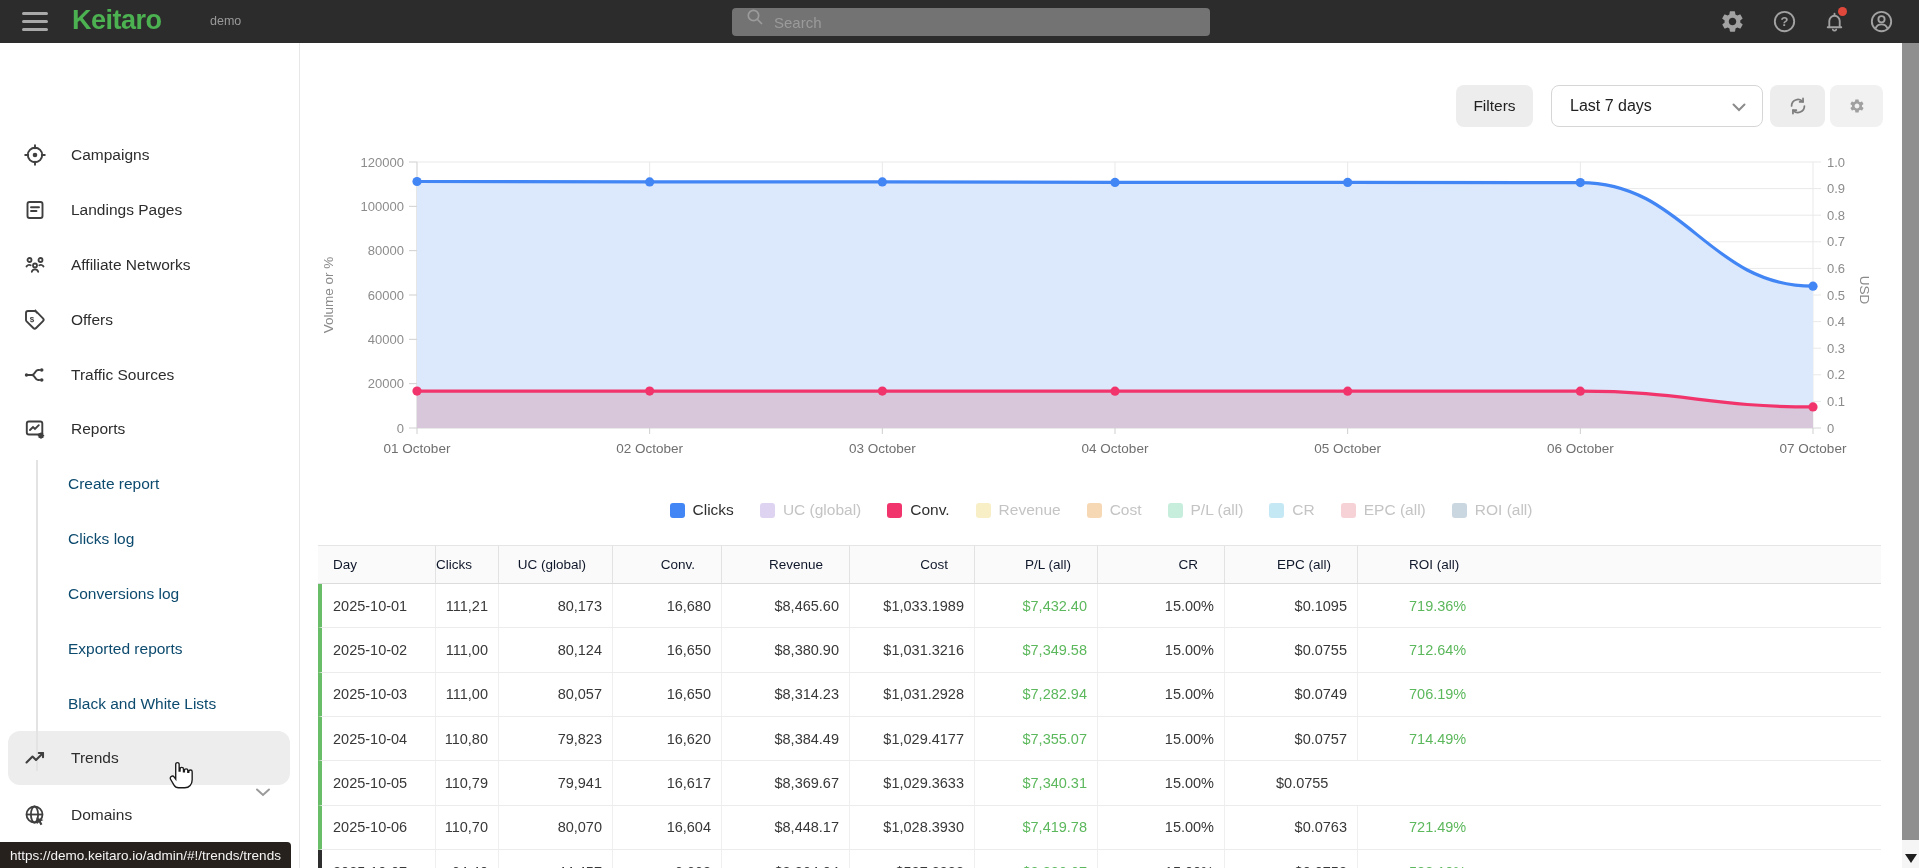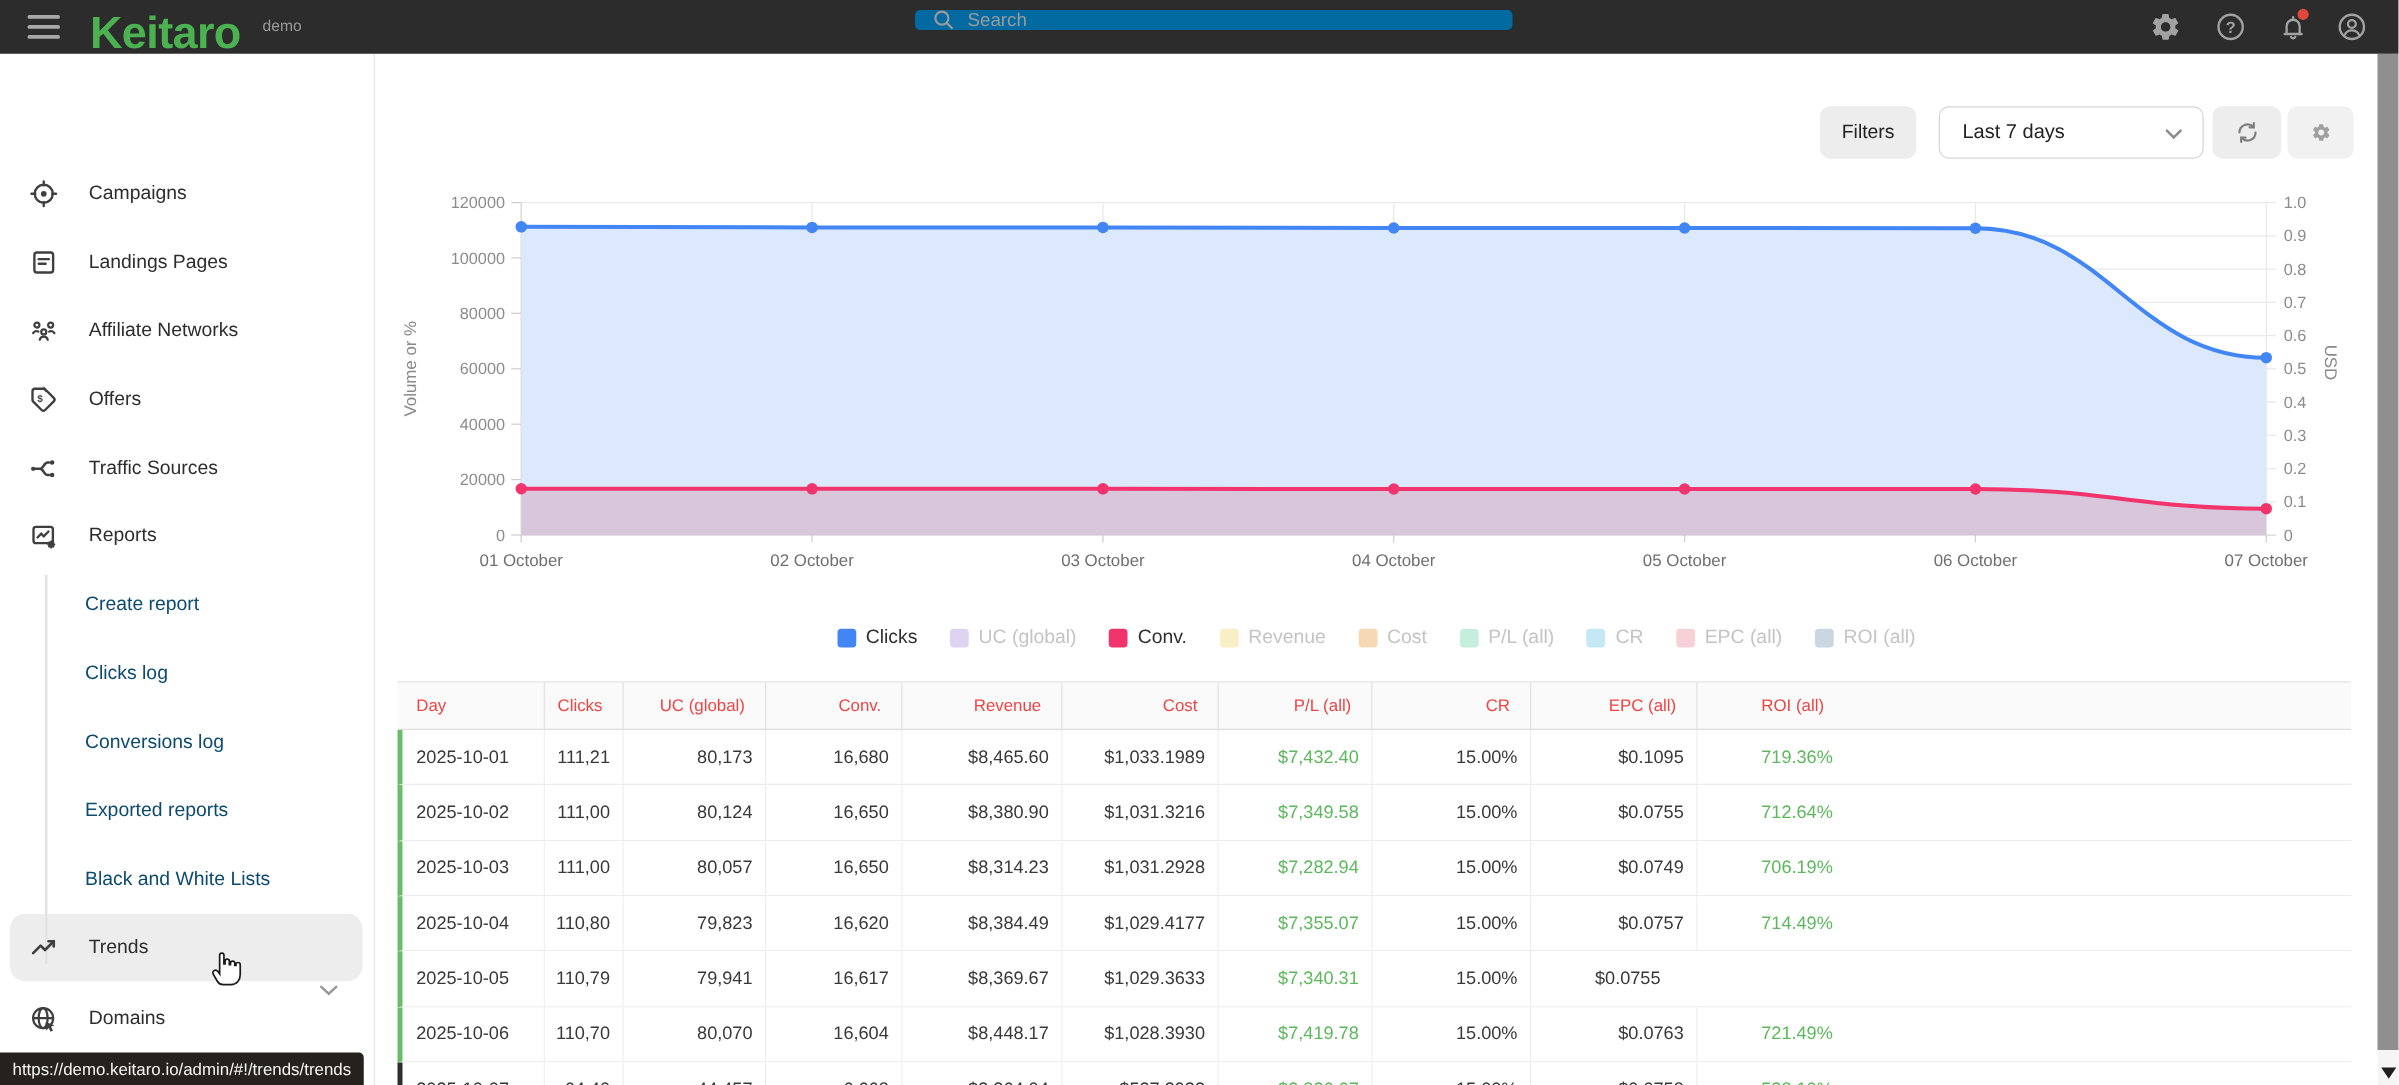--- a/index.html
+++ b/index.html
@@ -4,23 +4,23 @@
 <style>
   * { margin:0; padding:0; box-sizing:border-box; }
   html,body { width:1919px; height:868px; overflow:hidden; background:#fff;
               font-family:"Liberation Sans", sans-serif; }
   .stage { position:relative; width:1919px; height:868px; overflow:hidden; background:#fff; }
 
   
   .topbar { position:absolute; left:0; top:0; width:1919px; height:43px; background:#2c2c2c; z-index:30; }
   .hamburger { position:absolute; left:22px; top:12px; width:26px; height:19px; cursor:pointer; }
   .hamburger span { display:block; height:3px; background:#a9a9a9; border-radius:2px; margin-bottom:5px; }
-  .logo { position:absolute; left:72px; top:5px; font-size:36px; font-weight:bold; color:#4cb151; letter-spacing:-0.5px; }
+  .logo { position:absolute; left:72px; top:5px; font-size:27px; font-weight:bold; color:#4cb151; letter-spacing:-0.5px; }
   .env { position:absolute; left:210px; top:14px; font-size:12.5px; color:#9a9a9a; }
-  .searchbox { position:absolute; left:732px; top:8px; width:478px; height:16px; background:#0369a1; border-radius:4px; display:flex; align-items:center; }
+  .searchbox { position:absolute; left:732px; top:8px; width:478px; height:28px; background:#737373; border-radius:4px; display:flex; }
   .searchbox svg { margin-left:14px; }
   .searchbox input { flex:1; background:transparent; border:none; outline:none; color:#d6d6d6; font-size:15px; margin-left:10px; font-family:"Liberation Sans",sans-serif; }
   .searchbox input::placeholder { color:#9b9b9b; }
   .topicon { position:absolute; top:9px; width:25px; height:25px; cursor:pointer; }
   .bell-dot { position:absolute; left:1838px; top:7px; width:9px; height:9px; border-radius:50%; background:#e1483c; }
 
   
   .sidebar { position:absolute; left:0; top:43px; width:300px; height:825px; background:#fff; border-right:1px solid #e7e7e7; z-index:5; }
   .nav-item { position:absolute; left:0; width:300px; height:44px; display:flex; align-items:center; cursor:pointer; }
   .nav-item .nicon { position:absolute; left:23px; width:24px; height:24px; }
@@ -44,21 +44,21 @@
   #trend-svg { position:absolute; left:300px; top:125px; z-index:1; }
   .legend { position:absolute; left:300px; top:494px; width:1602px; height:32px; display:flex; align-items:center; justify-content:center; gap:26px; z-index:2; }
   .litem { display:flex; align-items:center; gap:8px; cursor:pointer; }
   .lswatch { width:15px; height:15px; border-radius:3px; }
   .llabel { font-size:15.5px; }
 
   
   .table { position:absolute; left:318px; top:545px; width:1563px; z-index:2; }
   .thead { display:grid; grid-template-columns:118px 63px 114px 109px 128px 125px 123px 127px 133px 1fr;
            height:39px; background:#fafafa; border-top:1px solid #e5e5e5; border-bottom:1px solid #dcdcdc; }
-  .thead .hc { display:flex; align-items:center; justify-content:flex-end; padding-right:16px; font-size:13.5px; color:#ef4444; border-right:1px solid #e2e2e2; overflow:hidden; white-space:nowrap; }
+  .thead .hc { display:flex; align-items:center; justify-content:flex-end; padding-right:26px; font-size:13.5px; color:#0f172a; border-right:1px solid #e2e2e2; overflow:hidden; white-space:nowrap; }
   .thead .hc:first-child { justify-content:flex-start; padding-left:15px; }
   .thead .hc:last-child { justify-content:flex-start; padding-left:51px; border-right:none; }
   .trow { display:grid; grid-template-columns:114px 63px 114px 109px 128px 125px 123px 127px 133px 1fr;
           height:44.33px; border-bottom:1px solid #ececec; border-left:4px solid #6abd68; background:#fff; }
   .trow .cell { display:flex; align-items:center; justify-content:flex-end; padding-right:10px; font-size:14.5px; color:#383838; border-right:1px solid #efefef; overflow:hidden; white-space:nowrap; }
   .trow .cell:first-child { justify-content:flex-start; padding-left:11px; }
   .trow .cell:last-child { justify-content:flex-start; padding-left:51px; border-right:none; }
   .trow .cell.green { color:#5cb85c; }
   .trow.partial { border-left-color:#2e2e2e; }
 

